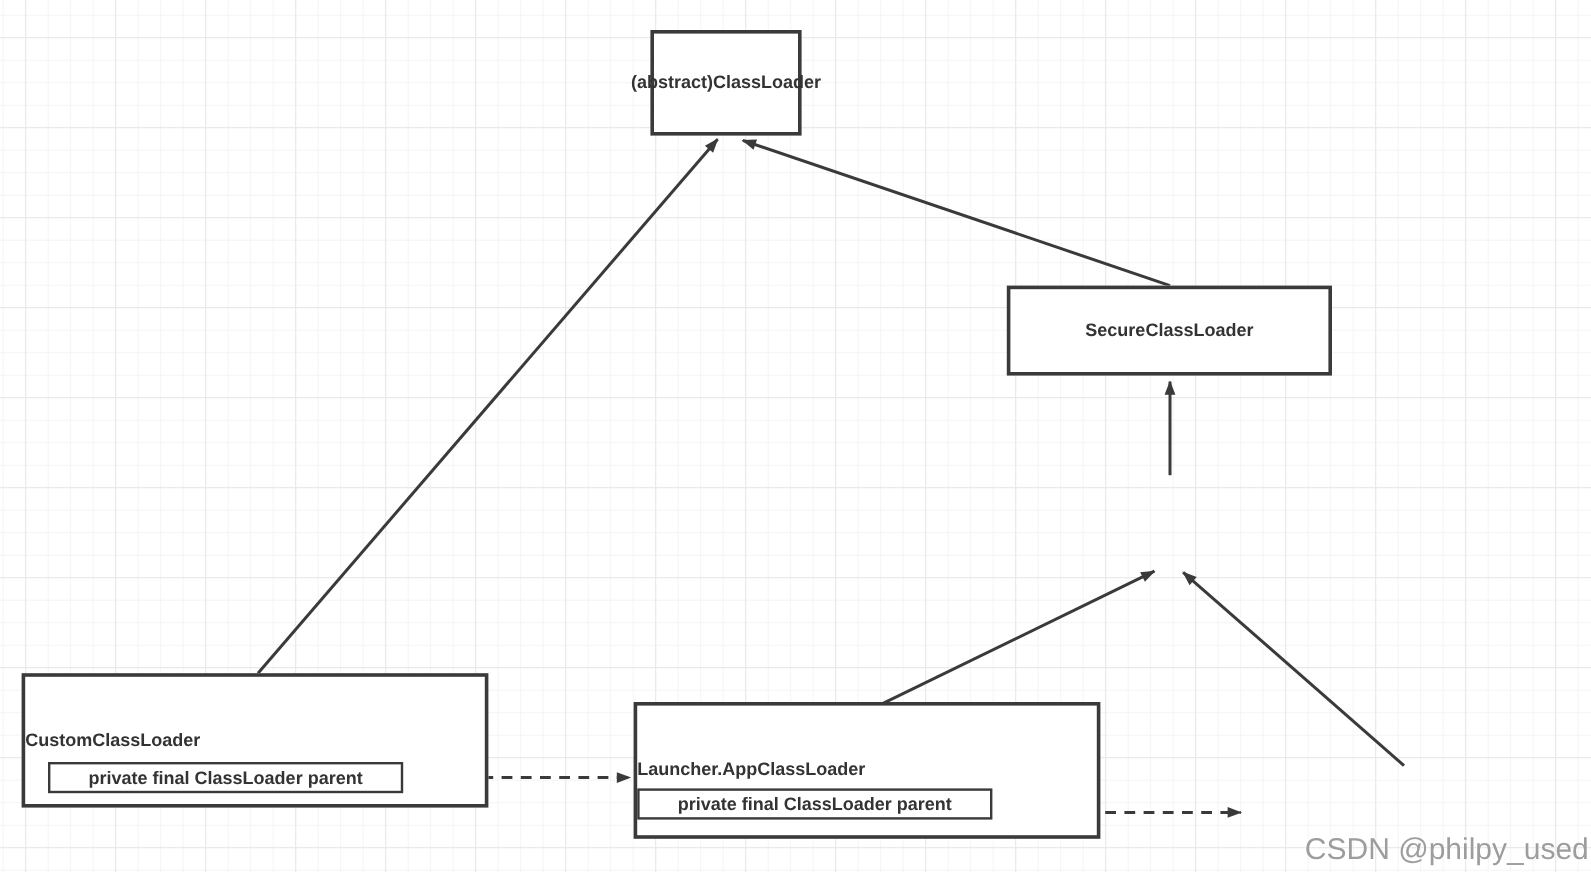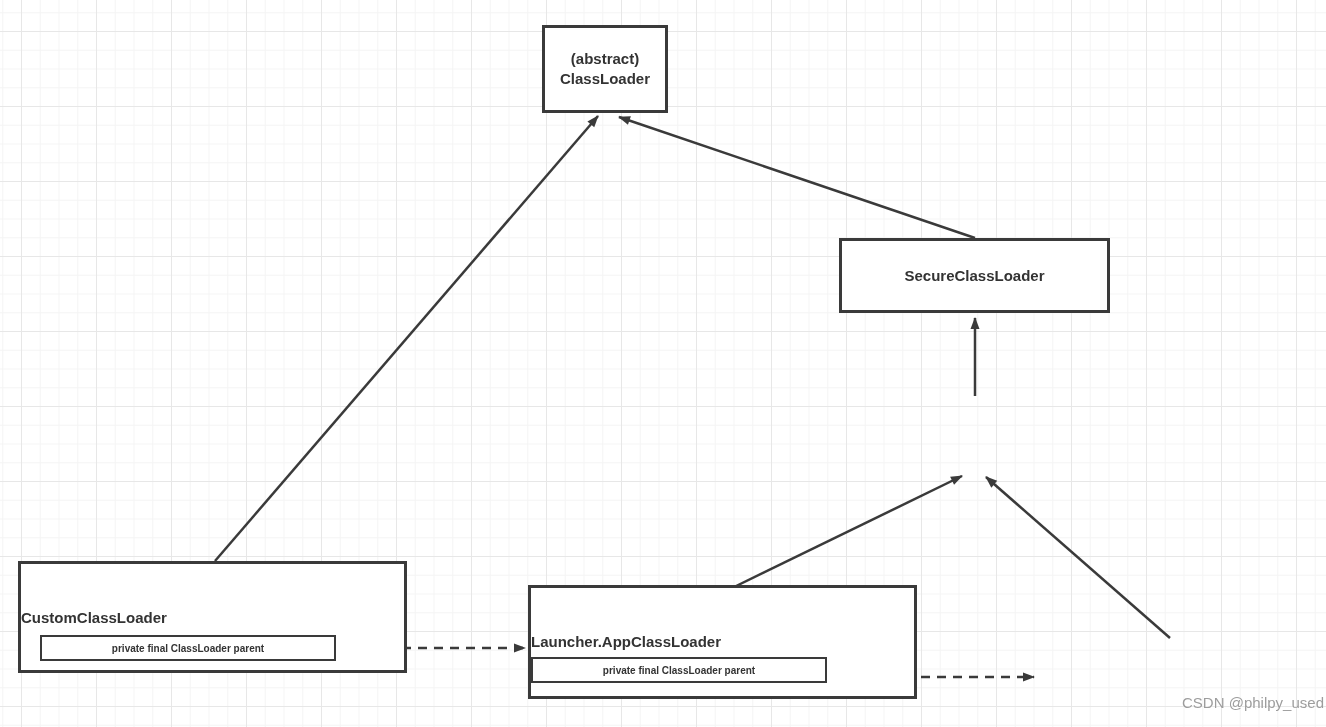--- a/index.html
+++ b/index.html
@@ -32,21 +32,21 @@
     position: absolute;
     box-sizing: border-box;
     background: #ffffff;
     border: 3px solid #3a3a3a;
     color: #333333;
     font-weight: bold;
     font-size: 15px;
   }
   .node.center {
     display: flex;
-    flex-direction: column;
+    flex-direction: row;
     align-items: center;
     justify-content: center;
     text-align: center;
     line-height: 20px;
   }
   .node.with-field {
     display: flex;
     flex-direction: column;
     justify-content: flex-end;
   }
@@ -56,39 +56,39 @@
   }
   .field {
     box-sizing: border-box;
     border: 2px solid #3a3a3a;
     background: #ffffff;
     width: 296px;
     height: 26px;
     display: flex;
     align-items: center;
     justify-content: center;
-    font-size: 10px;
+    font-size: 15px;
     font-weight: bold;
     white-space: nowrap;
   }
   
   .n-classloader { left: 542px; top: 25px;  width: 126px; height: 88px; }
   .n-secure      { left: 839px; top: 238px; width: 271px; height: 75px; }
   .n-url         { left: 839px; top: 397px; width: 271px; height: 76px; }
   .n-custom      { left: 18px;  top: 561px; width: 389px; height: 112px; padding-bottom: 9px; }
   .n-custom .node-title { margin-bottom: 7px; }
   .n-custom .field { align-self: flex-start; margin-left: 19px; }
   .n-app         { left: 528px; top: 585px; width: 389px; height: 114px; padding-bottom: 13px; }
   .n-app .node-title { margin-bottom: 5px; }
   .n-ext         { left: 1037px; top: 638px; width: 273px; height: 77px; }
   .watermark {
     position: absolute;
     top: 694px;
     right: 2px;
-    font-size: 15px;
+    font-size: 25px;
     color: #9d9d9d;
     white-space: nowrap;
     text-shadow: 0 0 2px #ffffff;
     z-index: 5;
     text-align: center;
   }
 </style>
 </head>
 <body>
 

